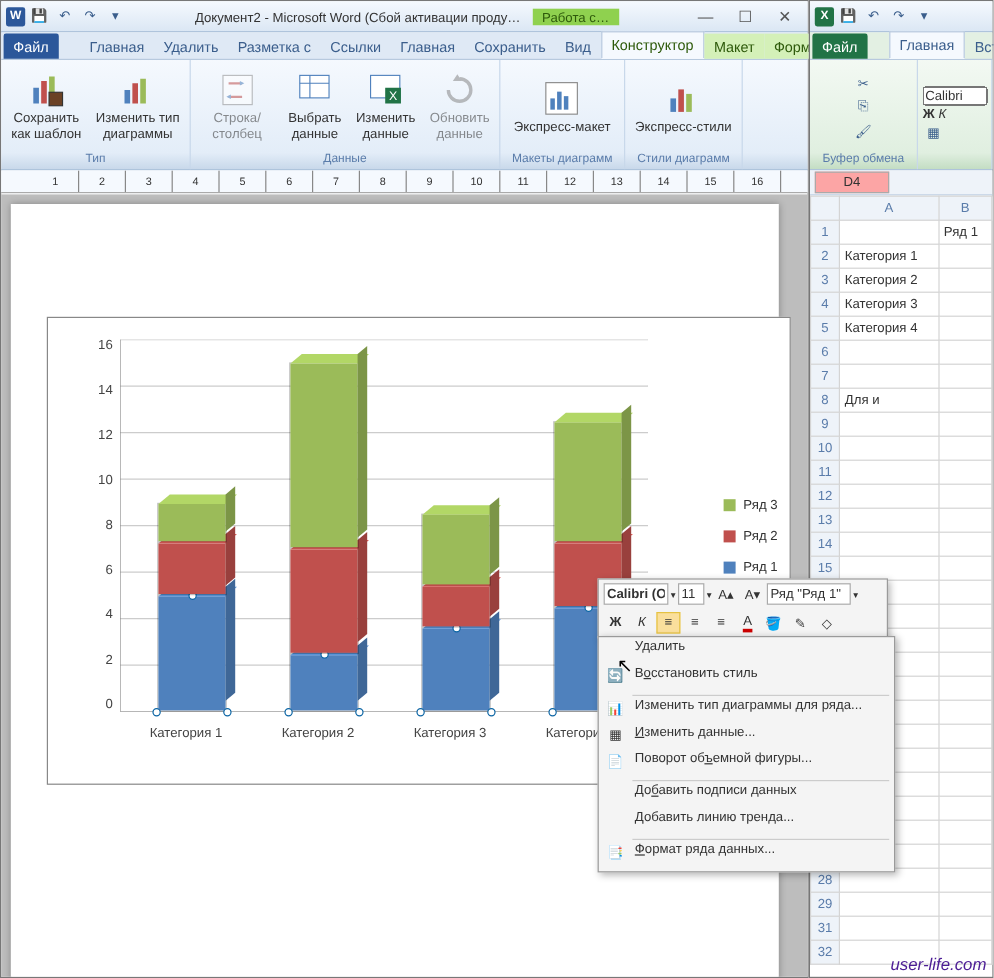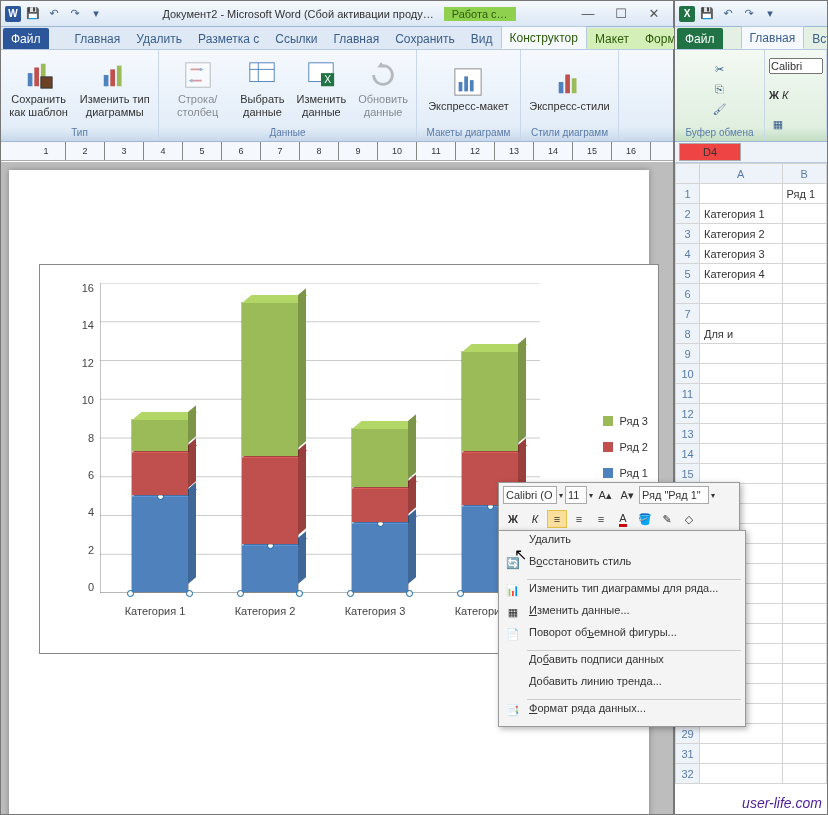--- a/index.html
+++ b/index.html
@@ -60,21 +60,21 @@
 .mt-btn.active{background:#fadf9c;border:1px solid #e5c243}
 .ctxmenu{position:absolute;left:498px;top:530px;width:248px;background:#f4f4f4;border:1px solid #9a9a9a;box-shadow:2px 2px 6px rgba(0,0,0,.3);z-index:50;padding:2px}
 .ctxmenu .mi{display:flex;align-items:flex-start;height:22px;padding:0 6px 0 28px;position:relative;cursor:pointer}
 .ctxmenu .mi.disabled{color:#9a9a9a;cursor:default}
 .ctxmenu .mi .mico{position:absolute;left:4px;width:16px;height:16px;display:flex;align-items:center;justify-content:center}
 .ctxmenu hr{border:none;border-top:1px solid #ccc;margin:2px 2px 2px 26px}
 .u{text-decoration:underline}
 .excel .tabrow{background:#e3f0e3}
 .excel .ribbon{background:linear-gradient(#f3f9f3,#e0efe0 85%,#c3ddc3)}
 .formula-bar{height:21px;background:#eef3f9;border-bottom:1px solid #b7c9de;display:flex;align-items:center}
-.namebox{width:62px;height:18px;border:1px solid #aaa;background:#ef4444;text-align:center;font-size:11px;margin:0 4px}
+.namebox{width:62px;height:18px;border:1px solid #aaa;background:#fca5a5;text-align:center;font-size:11px;margin:0 4px}
 .sheet{position:relative;background:#fff}
 .sheet table{border-collapse:collapse;width:100%}
 .sheet th,.sheet td{border:1px solid #d4d4d4;height:20px;font-size:11px;padding:0 4px;text-align:left}
 .sheet th{background:#eef3f9;text-align:center;font-weight:normal;color:#5a7caa}
 .sheet th.row{width:24px}
 .cursor{position:absolute;left:514px;top:545px;z-index:60;font-size:16px;color:#000}
 .watermark{position:absolute;right:6px;bottom:4px;font-size:14px;color:#4c1d95;z-index:70;font-style:italic}
 </style>
 </head>
 <body>
@@ -400,21 +400,21 @@
       <div class="btns">
         <div style="display:flex;flex-direction:column;gap:2px">
           <span class="qat-btn">✂</span>
           <span class="qat-btn">⎘</span>
           <span class="qat-btn">🖌</span>
         </div>
       </div>
       <div class="lbl">Буфер обмена</div>
     </div>
     <div class="rgroup" style="width:62px">
-      <div class="btns" style="flex-direction:column;align-items:start;gap:15px">
+      <div class="btns" style="flex-direction:column;align-items:start;gap:1px">
         <input style="width: 54px;" value="Calibri">
         <div><b style="cursor:pointer">Ж</b> <i style="cursor:pointer">К</i></div>
         <div style="display:flex;gap:2px">
             <span class="qat-btn">▦</span>
           </div>
       </div>
     </div>
   </div>
   <div class="formula-bar">
     <input class="namebox" value="D4" style="">
@@ -558,20 +558,25 @@
             <th class="row">26</th>
             <td></td>
             <td></td>
           </tr>
           <tr>
             <th class="row">27</th>
             <td></td>
             <td></td>
           </tr>
           <tr>
+            <th class="row">28</th>
+            <td></td>
+            <td></td>
+          </tr>
+          <tr>
             <th class="row">29</th>
             <td></td>
             <td></td>
           </tr>
           <tr>
             <th class="row">31</th>
             <td></td>
             <td></td>
           </tr>
           <tr>
@@ -579,21 +584,21 @@
             <td></td>
             <td></td>
           </tr>
         </tbody>
     </table>
   </div>
 </div>
 
 <div class="minitoolbar">
   <div class="mt-row">
-    <input style="width: 54px;" value="Calibri (О">
+    <input style="width: 54px; font-weight: bold;" value="Calibri (О">
       <span style="font-size:8px">▾</span>
     <input style="width: 22px;" value="11">
       <span style="font-size:8px">▾</span>
     <span class="mt-btn">A▴</span>
     <span class="mt-btn">A▾</span>
     <input style="width: 70px;" value="Ряд &quot;Ряд 1&quot;">
       <span style="font-size:8px">▾</span>
   </div>
   <div class="mt-row">
     <span class="mt-btn">

